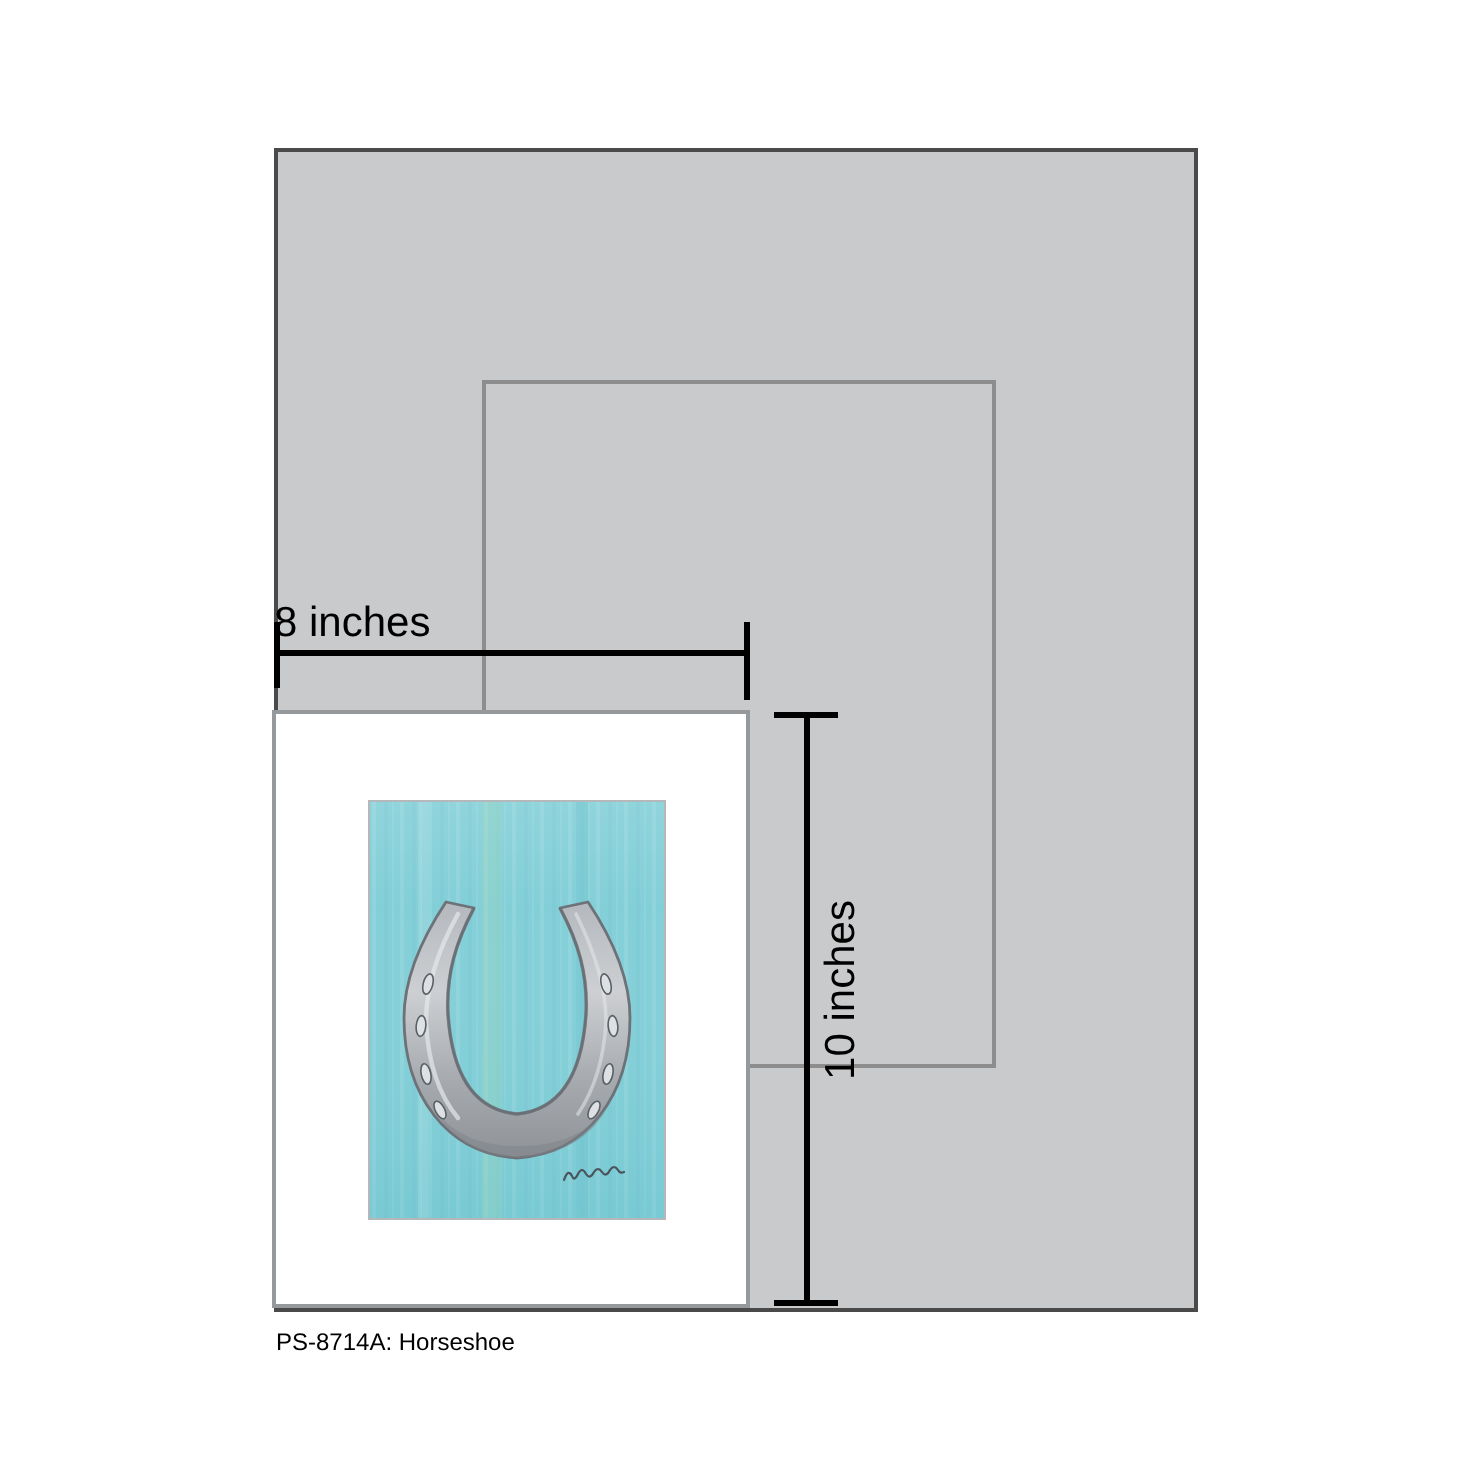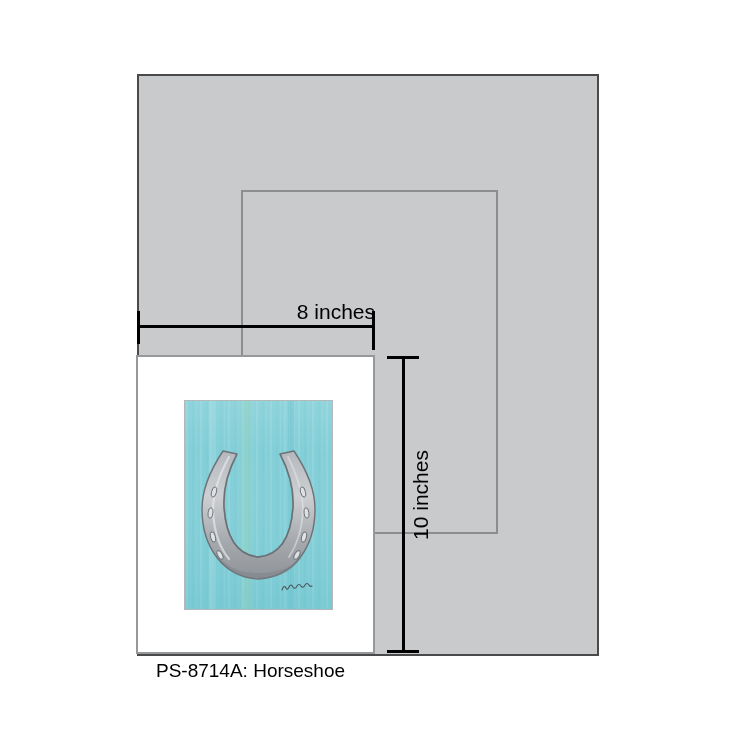--- a/index.html
+++ b/index.html
@@ -18,24 +18,24 @@
   #artwork{left:46px;top:43px;width:149px;height:210px;border:1px solid #b5b8ba;background:#7ecdd6;z-index:4;}
   #artwork svg{display:block;}
   
   .dim{background:#000000;z-index:6;}
   #h-line{left:137px;top:325px;width:238px;height:3px;}
   #h-tick-left{left:137px;top:311px;width:3px;height:33px;}
   #h-tick-right{left:372px;top:311px;width:3px;height:39px;}
   #v-line{left:402px;top:356px;width:3px;height:297px;}
   #v-cap-top{left:387px;top:356px;width:32px;height:3px;}
   #v-cap-bottom{left:387px;top:650px;width:32px;height:3px;}
-  #h-label{left:137px;top:301px;width:238px;text-align:right;font-size:21px;line-height:22px;z-index:7;}
+  #h-label{left:137px;top:301px;width:238px;text-align:left;font-size:21px;line-height:22px;z-index:7;}
   #v-label{left:371px;top:484px;width:100px;height:22px;text-align:center;font-size:21px;line-height:22px;
            transform:rotate(-90deg);transform-origin:50% 50%;z-index:7;white-space:nowrap;}
-  #caption{left:156px;top:662px;font-size:19px;line-height:18px;z-index:7;}
+  #caption{left:138px;top:662px;font-size:12px;line-height:18px;z-index:7;}
 </style>
 </head>
 <body>
 
 <div id="canvas">
 
   <div id="wall" class="abs"></div>
 
   <div id="size-outline" class="abs"></div>
 

